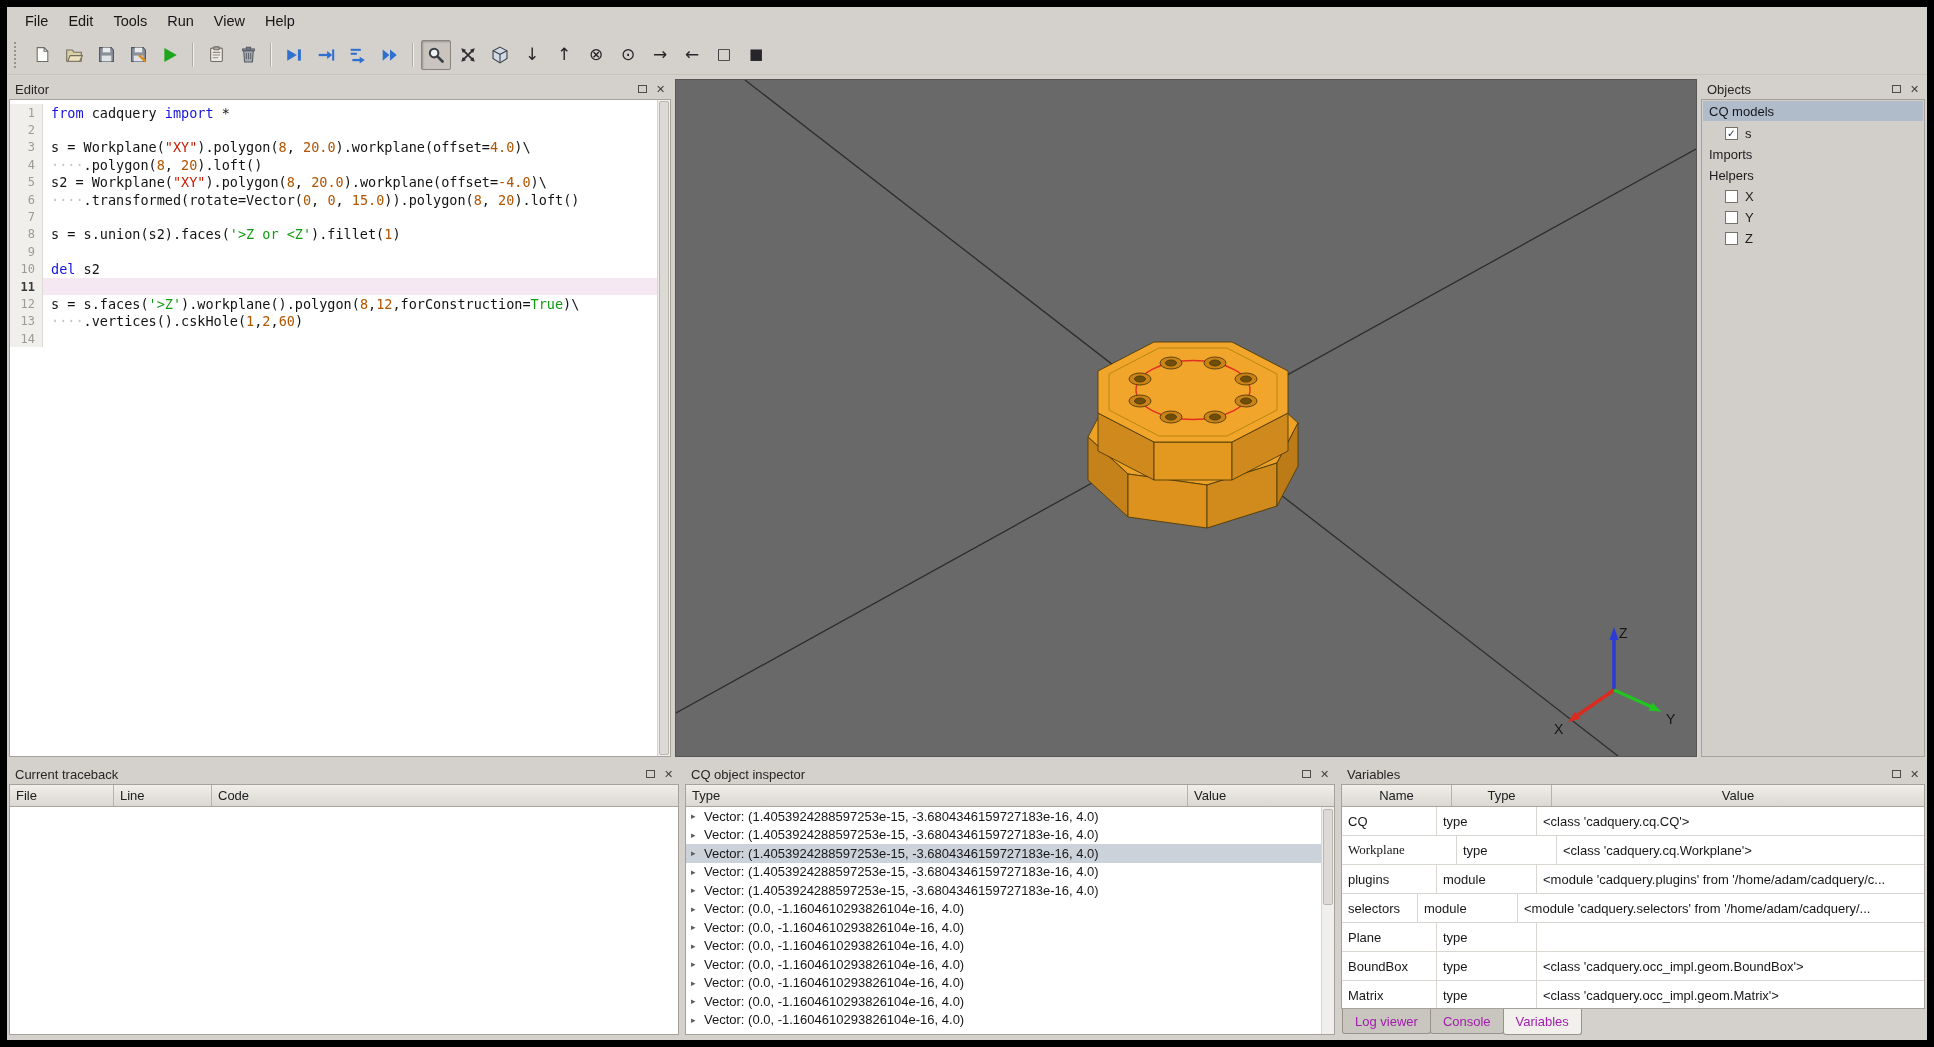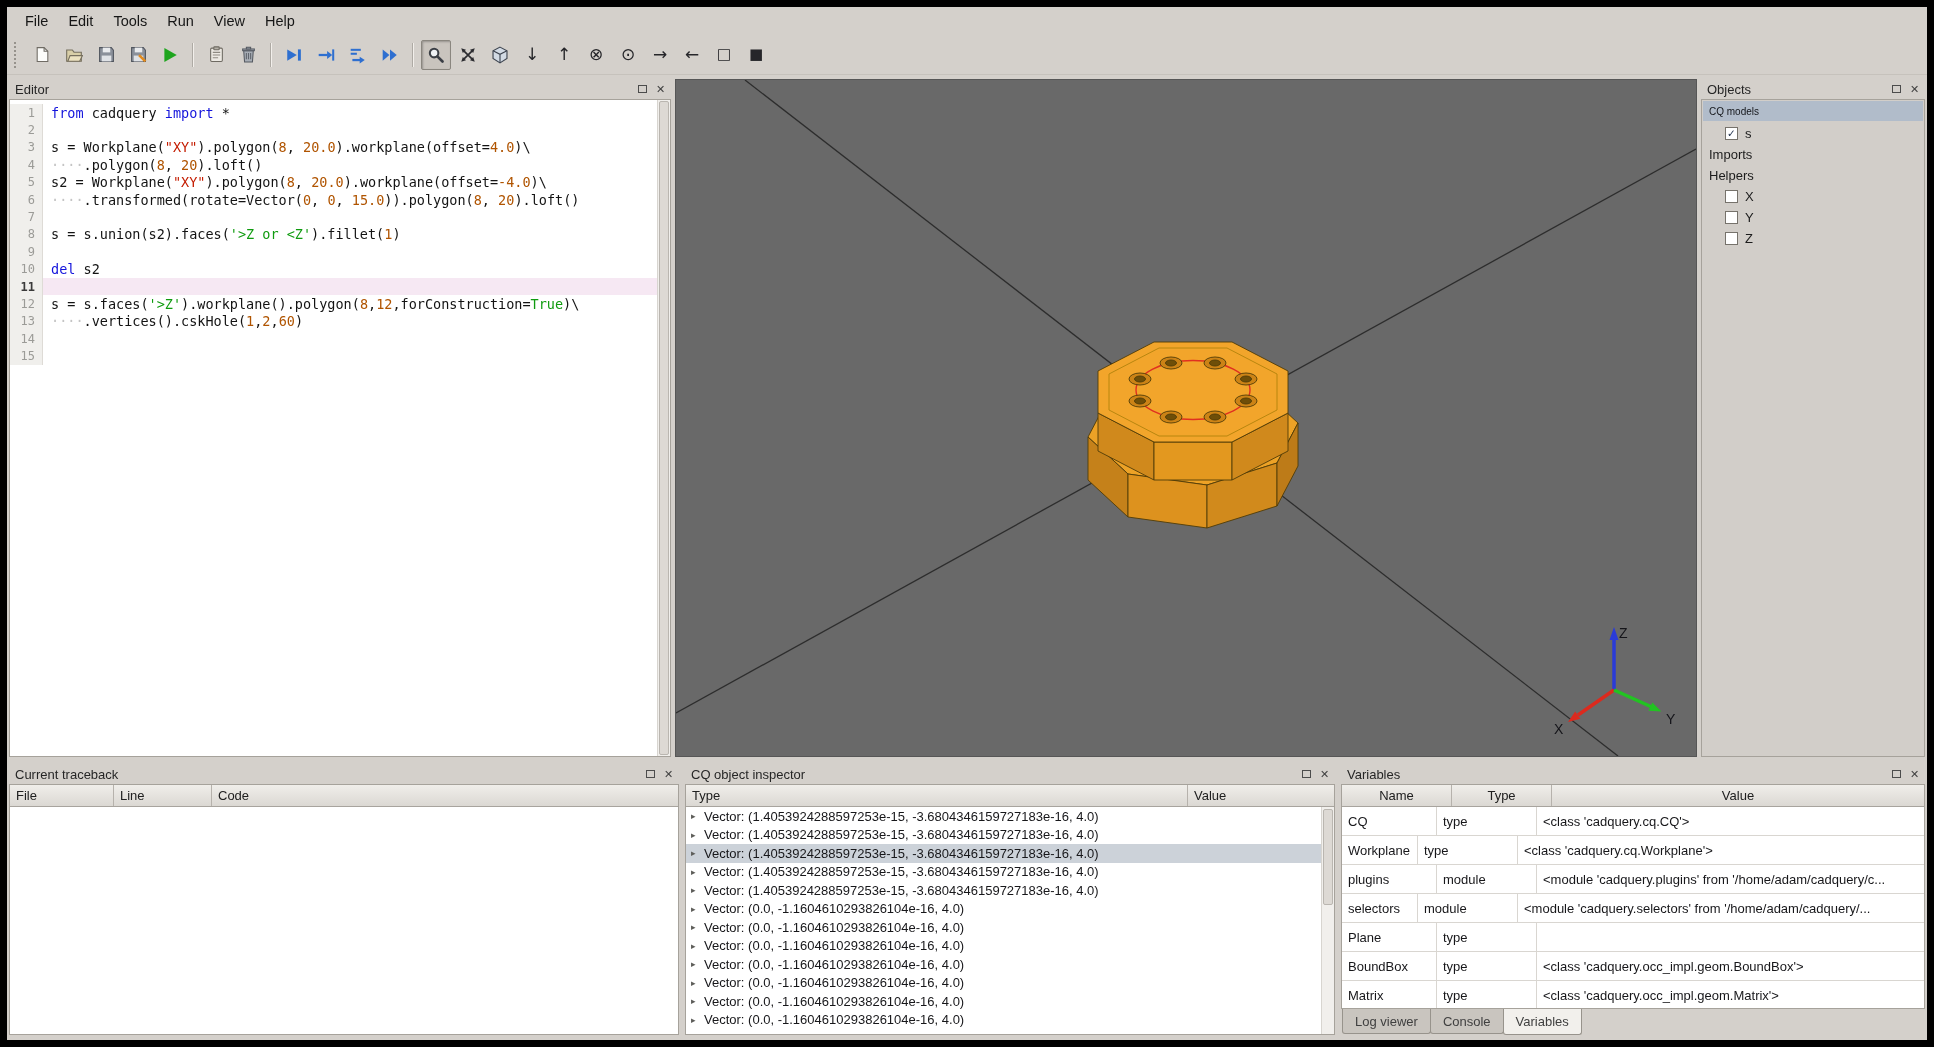--- a/index.html
+++ b/index.html
@@ -44,21 +44,21 @@
   .tk-grn { color:#0f9b0f; } .tk-num { color:#b05400; } .tk-ws { color:#c4c4c4; }
   .ed-scroll { position:absolute; right:0; top:0; bottom:0; width:13px; background:#f1efec; border-left:1px solid #d8d5d0; }
   .ed-thumb { position:absolute; left:1px; right:1px; top:1px; bottom:1px; background:#ddd9d4; border:1px solid #bab6b0; border-radius:2px; }
 
   
   #viewport-panel { left:668px; top:72px; width:1022px; height:678px; background:#696969; border:1px solid #565656; }
   #viewport-panel svg { display:block; }
 
   
   #objects-panel { left:1694px; top:72px; width:224px; height:678px; }
-  .tree-group { height:20px; background:#b1bcca; display:flex; align-items:center; padding-left:6px; font-size:10px; color:#14161a; margin:1px 1px 2px; }
+  .tree-group { height:20px; background:#b1bcca; display:flex; align-items:center; padding-left:6px; font-size:13px; color:#14161a; margin:1px 1px 2px; }
   .tree-row { height:21px; display:flex; align-items:center; font-size:13px; color:#1c1c1c; }
   .tree-row.lvl0 { padding-left:7px; }
   .tree-row.lvl1 { padding-left:23px; }
   .cb { width:13px; height:13px; flex:0 0 13px; border:1px solid #76726b; background:#fff; margin-right:7px;
         display:flex; align-items:center; justify-content:center; font-size:10.5px; line-height:1; color:#23324e; }
 
   
   #traceback-panel { left:2px;  top:757px; width:670px; height:271px; }
   #inspector-panel { left:678px; top:757px; width:650px; height:271px; }
   #variables-panel { left:1334px; top:757px; width:584px; height:271px; }
@@ -73,21 +73,21 @@
   .insp-tri { width:11px; font-size:9px; color:#5c5c58; margin-right:2px; }
   .insp-scroll { position:absolute; right:0; top:22px; bottom:0; width:13px; background:#f1efec; border-left:1px solid #d8d5d0; }
   .insp-thumb { position:absolute; left:1px; right:1px; top:2px; height:96px; background:#ddd9d4; border:1px solid #bab6b0; border-radius:2px; }
 
   .var-body { position:absolute; left:0; right:0; top:22px; bottom:0; background:#fff; }
   .var-row { display:flex; height:29px; font-size:13px; color:#17171a; border-bottom:1px solid #d9d6d1; }
   .var-cell { display:flex; align-items:center; padding:0 6px; border-right:1px solid #d9d6d1; overflow:hidden; white-space:nowrap; }
 
   #variables-panel .panel-body { bottom:26px; }
   .tabs { position:absolute; left:1px; bottom:0; height:26px; display:flex; align-items:flex-start; }
-  .tab { height:23px; padding:12px 12px; display:flex; align-items:center; font-size:13px; color:#404040;
+  .tab { height:23px; padding:12px 12px; display:flex; align-items:center; font-size:13px; color:#a21caf;
          background:#c9c5bf; border:1px solid #97938c; border-top:none; margin-right:-1px; border-radius:0 0 3px 3px; }
   .tab.active { background:#f2f0ec; height:26px; }
 </style>
 </head>
 <body>
 
 <div id="window">
 
   <div class="menubar" id="menubar">
       <div class="menu-item">File</div>
@@ -284,24 +284,20 @@
           <div class="ed-row">
             <div class="ed-num">12</div>
             <div class="ed-code"><span class="tk-pl">s = s.faces(</span><span class="tk-grn">'&gt;Z'</span><span class="tk-pl">).workplane().polygon(</span><span class="tk-num">8</span><span class="tk-pl">,</span><span class="tk-num">12</span><span class="tk-pl">,forConstruction=</span><span class="tk-grn">True</span><span class="tk-pl">)\</span></div>
           </div>
           <div class="ed-row">
             <div class="ed-num">13</div>
             <div class="ed-code"><span class="tk-ws">····</span><span class="tk-pl">.vertices().cskHole(</span><span class="tk-num">1</span><span class="tk-pl">,</span><span class="tk-num">2</span><span class="tk-pl">,</span><span class="tk-num">60</span><span class="tk-pl">)</span></div>
           </div>
           <div class="ed-row">
             <div class="ed-num">14</div>
-            <div class="ed-code"></div>
-          </div>
-          <div class="ed-row">
-            <div class="ed-num">15</div>
             <div class="ed-code"></div>
           </div>
         </div>
       <div class="ed-scroll">
           <div class="ed-thumb"></div>
         </div>
     </div>
   </div>
 
   <div class="panel" id="viewport-panel">
@@ -508,21 +504,21 @@
         <div class="th-cell center" style="width:100px">Type</div>
         <div class="th-cell center" style="flex:1;border-right:none">Value</div>
       </div>
       <div class="var-body" id="var-rows">
           <div class="var-row">
             <div class="var-cell" style="width: 95px;">CQ</div>
             <div class="var-cell" style="width: 100px;">type</div>
             <div class="var-cell" style="flex: 1 1 0%; border-right: none;">&lt;class 'cadquery.cq.CQ'&gt;</div>
           </div>
           <div class="var-row">
-            <div class="var-cell" style="width: 76px;">Workplane</div>
+            <div class="var-cell" style="width: 115px; font-family: Liberation Serif, serif;">Workplane</div>
             <div class="var-cell" style="width: 100px;">type</div>
             <div class="var-cell" style="flex: 1 1 0%; border-right: none;">&lt;class 'cadquery.cq.Workplane'&gt;</div>
           </div>
           <div class="var-row">
             <div class="var-cell" style="width: 95px;">plugins</div>
             <div class="var-cell" style="width: 100px;">module</div>
             <div class="var-cell" style="flex: 1 1 0%; border-right: none;">&lt;module 'cadquery.plugins' from '/home/adam/cadquery/c...</div>
           </div>
           <div class="var-row">
             <div class="var-cell" style="width: 76px;">selectors</div>

